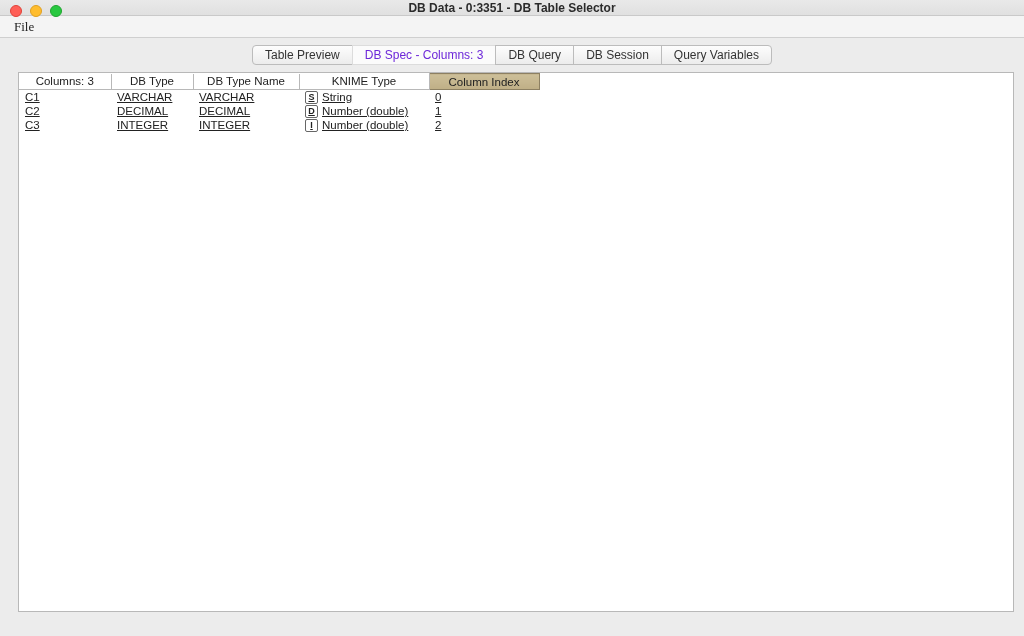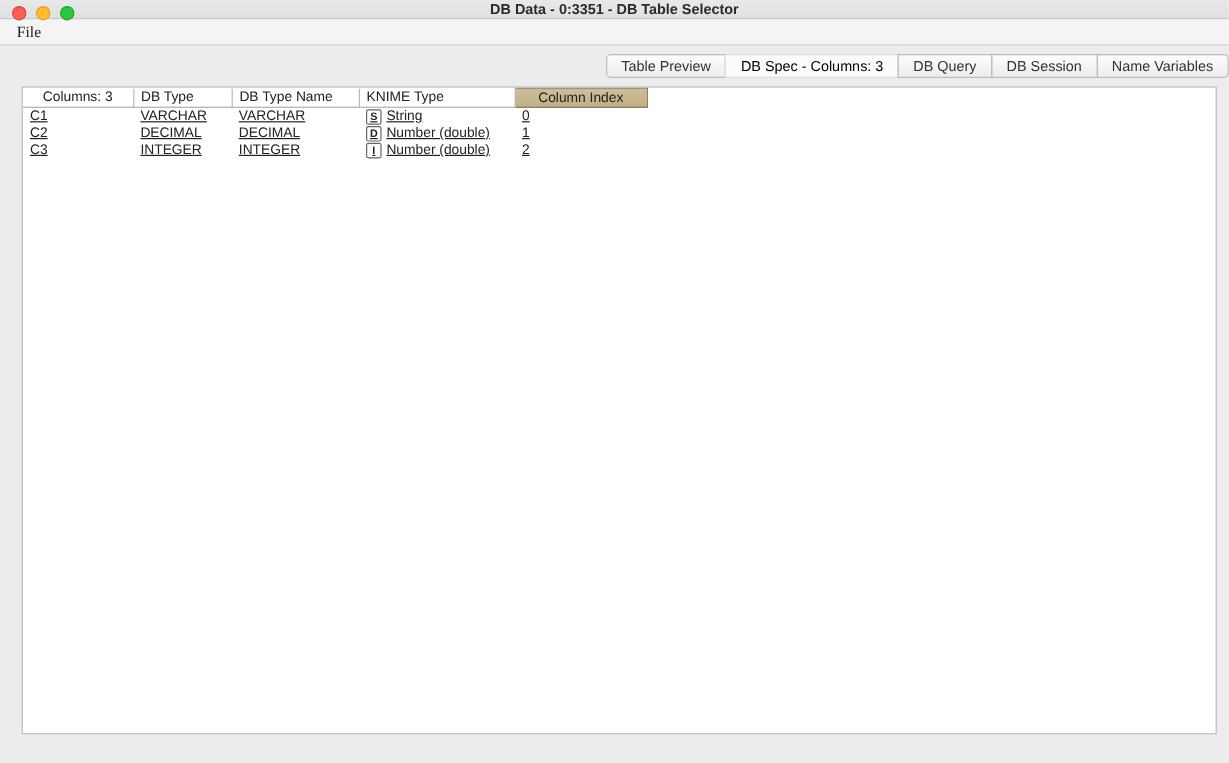--- a/index.html
+++ b/index.html
@@ -46,21 +46,21 @@
     padding: 0 8px;
   }
   .menu-item {
     font-size: 13px;
     padding: 2px 6px;
     cursor: default;
     font-family: Liberation Serif, serif;
   }
   .tabstrip {
     display: flex;
-    justify-content: flex-end;
+    justify-content: center;
     align-items: center;
     height: 26px;
     gap: 0;
     margin-top: 4px;
   }
   .seg-group {
     display: inline-flex;
     border-radius: 4px;
     overflow: visible;
   }
@@ -74,39 +74,39 @@
     color: #333;
     background: linear-gradient(#fdfdfd, #ececec);
     border: 1px solid #bcbcbc;
     margin-left: -1px;
     cursor: default;
     white-space: nowrap;
   }
   .seg:first-child { border-top-left-radius: 4px; border-bottom-left-radius: 4px; margin-left: 0; }
   .seg:last-child  { border-top-right-radius: 4px; border-bottom-right-radius: 4px; }
   .seg.active {
-    color: #000000;
+    color: #6d28d9;
     background: #fbfbfb;
     border-color: #dcdcdc;
   }
   .content {
     margin: 4px 10px 16px 18px;
     border: 1px solid #b8b8b8;
     background: #ffffff;
     height: calc(636px - 24px - 22px - 26px - 4px - 4px - 16px);
     overflow: hidden;
   }
   table.spec {
     border-collapse: collapse;
     table-layout: fixed;
     width: auto;
   }
   table.spec th {
     font-weight: 400;
-    text-align: left;
+    text-align: center;
     background: #fff;
     border-right: 1px solid #b8b8b8;
     border-bottom: 1px solid #b8b8b8;
     padding: 1px 6px;
     height: 16px;
     font-size: 11.5px;
     white-space: nowrap;
   }
   table.spec th.row-header { text-align: center; }
   table.spec th.selected {
@@ -164,21 +164,21 @@
 <div class="menubar">
   <div class="menu-item">File</div>
 </div>
 
 <div class="tabstrip">
   <div class="seg-group">
     <div class="seg">Table Preview</div>
     <div class="seg active">DB Spec - Columns: 3</div>
     <div class="seg">DB Query</div>
     <div class="seg">DB Session</div>
-    <div class="seg">Name Variables</div>
+    <div class="seg">Query Variables</div>
   </div>
 </div>
 
 <div class="content">
   <table class="spec">
     <colgroup>
       <col class="c-row">
         <col class="c-dbt">
         <col class="c-dbtn">
         <col class="c-knime">

